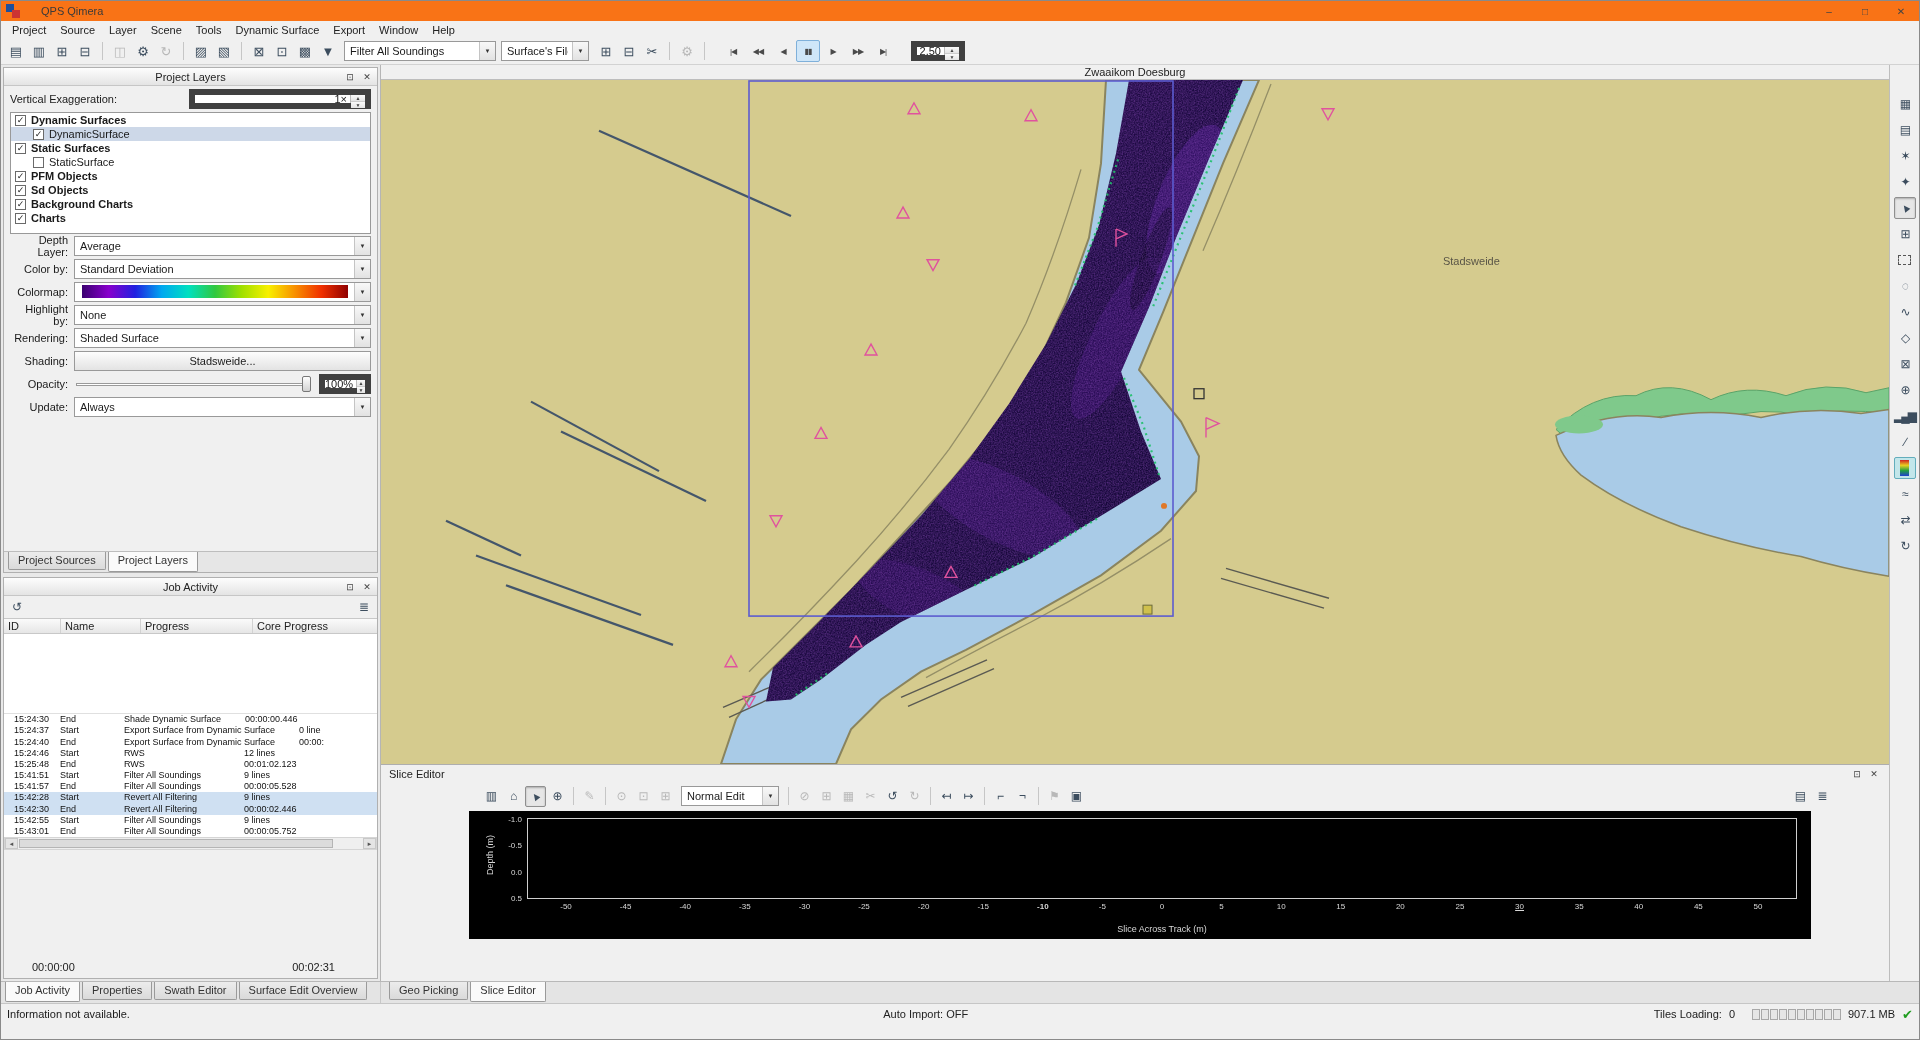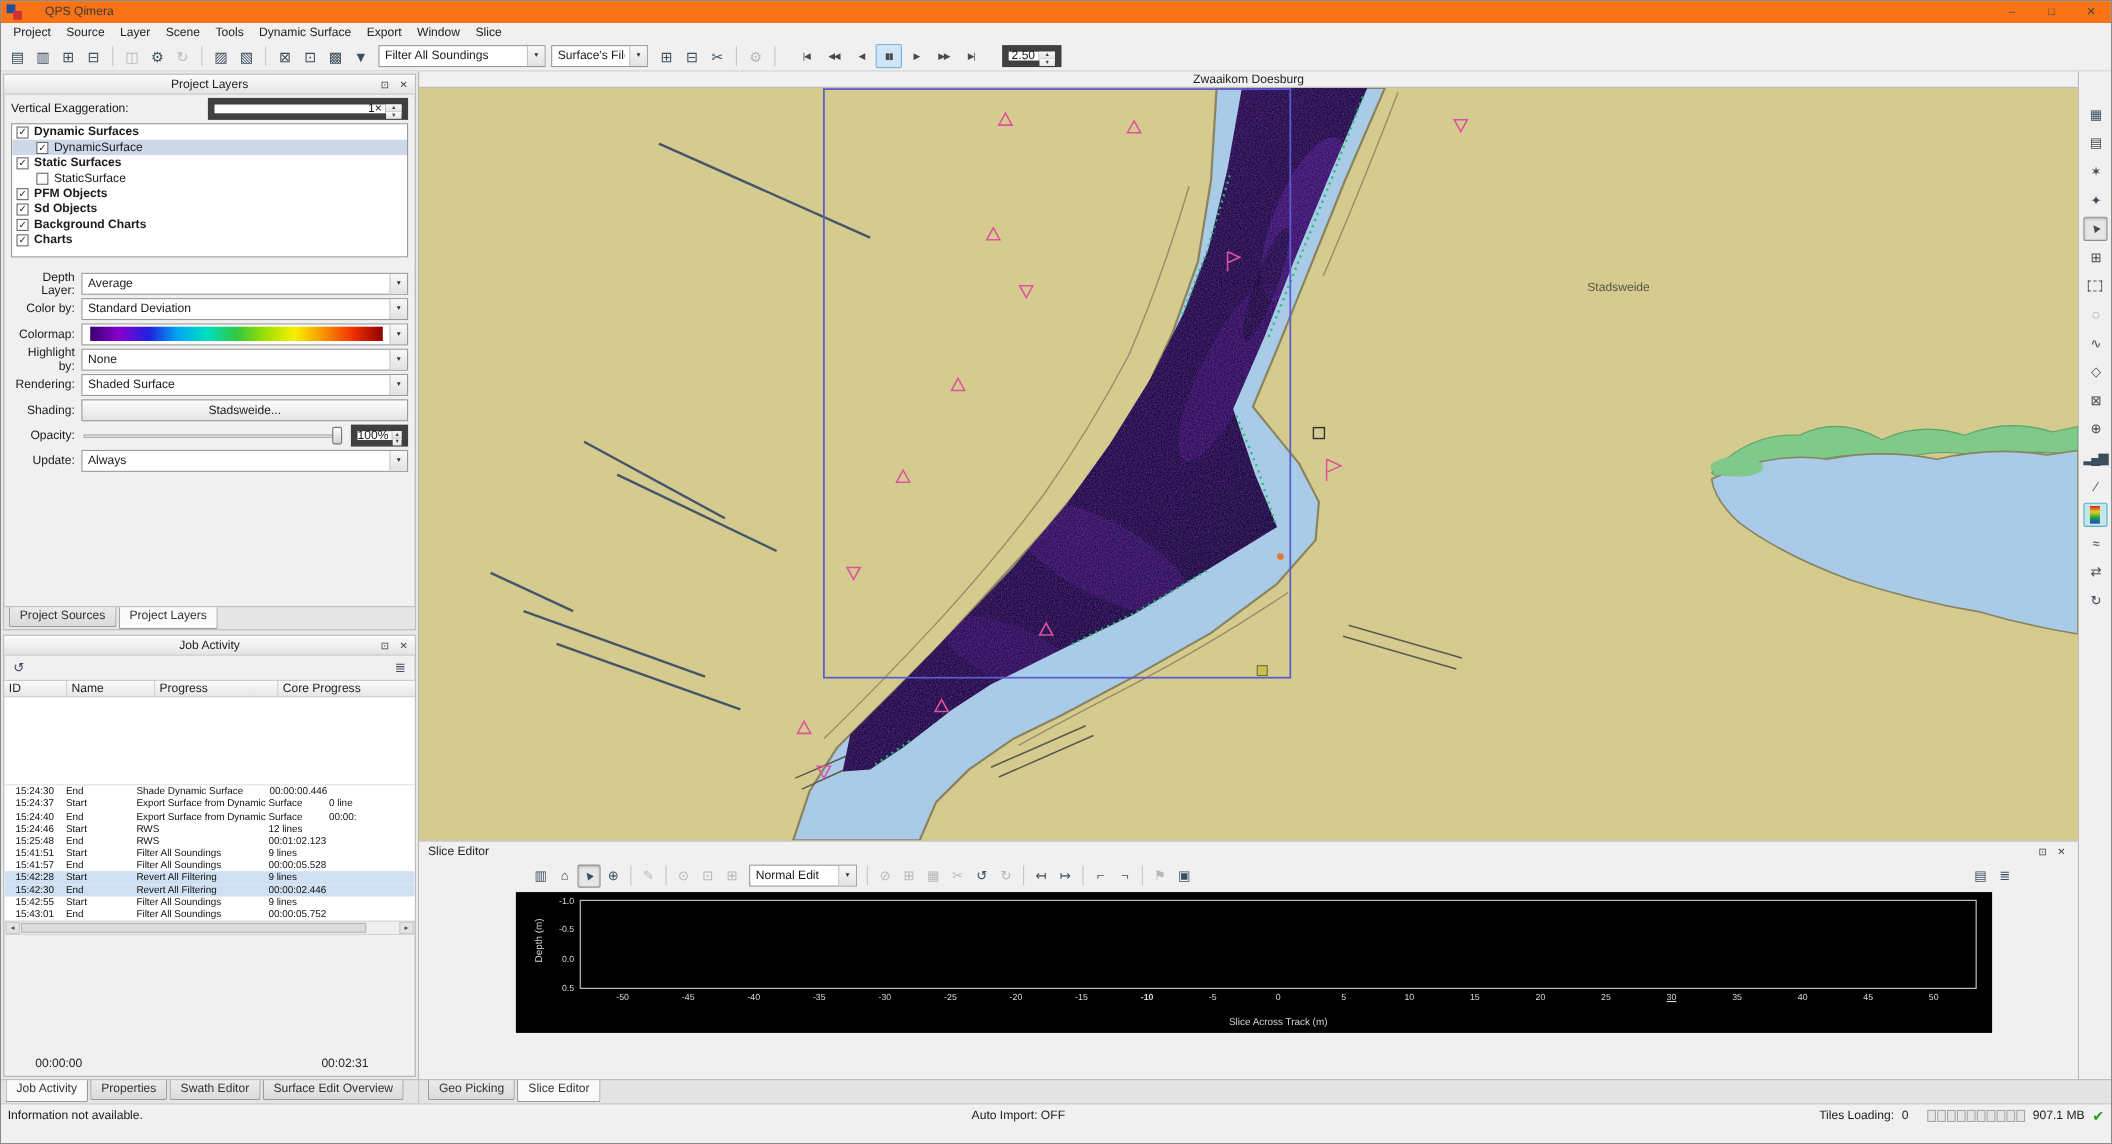--- a/index.html
+++ b/index.html
@@ -48,21 +48,21 @@
   .pt-btns{position:absolute;right:3px;top:2px;display:flex;gap:3px}
   .pt-btn{width:14px;height:14px;display:flex;align-items:center;justify-content:center;font-size:9px;color:#444}
   
   .ve-row{height:26px;display:flex;align-items:center;padding:0 6px;flex:none}
   .ve-row .spin{width:182px;margin-left:auto}
   .treebox{height:122px;margin:0 6px;border:1px solid #999;background:#fff;overflow:hidden;flex:none}
   .tree-row{height:14px;display:flex;align-items:center}
   .tree-row.selected{background:#cdd8e8}
   .cb{width:11px;height:11px;flex:none;border:1px solid #6a6a6a;background:#fff;margin-right:5px;font-size:9px;line-height:9px;text-align:center;color:#222}
   .tree-label.b{font-weight:bold}
-  .fields{margin-top:12px;flex:none}
+  .fields{flex:none}
   .frow{display:flex;align-items:center;height:23px;padding:0 6px}
   .flbl{width:58px;text-align:right;margin-right:6px;flex:none}
   .combo.f{flex:1}
   .btnw{flex:1;height:20px;border:1px solid #999;background:linear-gradient(#fdfdfd,#e3e3e3);text-align:center;line-height:18px}
   .cmap-grad{flex:1;height:13px;margin:0 2px;background:linear-gradient(90deg,#3a0070,#8800cc,#2020e0,#00a8f0,#00e0c0,#30c840,#a0e000,#f8f000,#f89000,#f03000,#900000)}
   .slider{flex:1;height:20px;position:relative;margin-right:6px}
   .groove{position:absolute;left:2px;right:2px;top:9px;height:3px;background:#fff;border:1px solid #9a9a9a}
   .handle{position:absolute;top:2px;width:9px;height:16px;background:linear-gradient(#fdfdfd,#d2d2d2);border:1px solid #777;border-radius:2px}
   .vspin{width:52px;flex:none}
   .dock-tabs{margin-top:auto;display:flex;padding-left:4px;background:#e6e6e6;border-top:1px solid #bdbdbd}
@@ -138,21 +138,21 @@
 
 <div class="menubar" id="menu-items">
     <span class="menu-item">Project</span>
     <span class="menu-item">Source</span>
     <span class="menu-item">Layer</span>
     <span class="menu-item">Scene</span>
     <span class="menu-item">Tools</span>
     <span class="menu-item">Dynamic Surface</span>
     <span class="menu-item">Export</span>
     <span class="menu-item">Window</span>
-    <span class="menu-item">Slice</span>
+    <span class="menu-item">Help</span>
   </div>
 
 <div class="toolbar">
   <span class="tbgroup" id="tb-file">
       <span class="tbi">▤</span>
       <span class="tbi">▥</span>
       <span class="tbi">⊞</span>
       <span class="tbi">⊟</span>
     </span>
     <span class="tbsep"></span>

